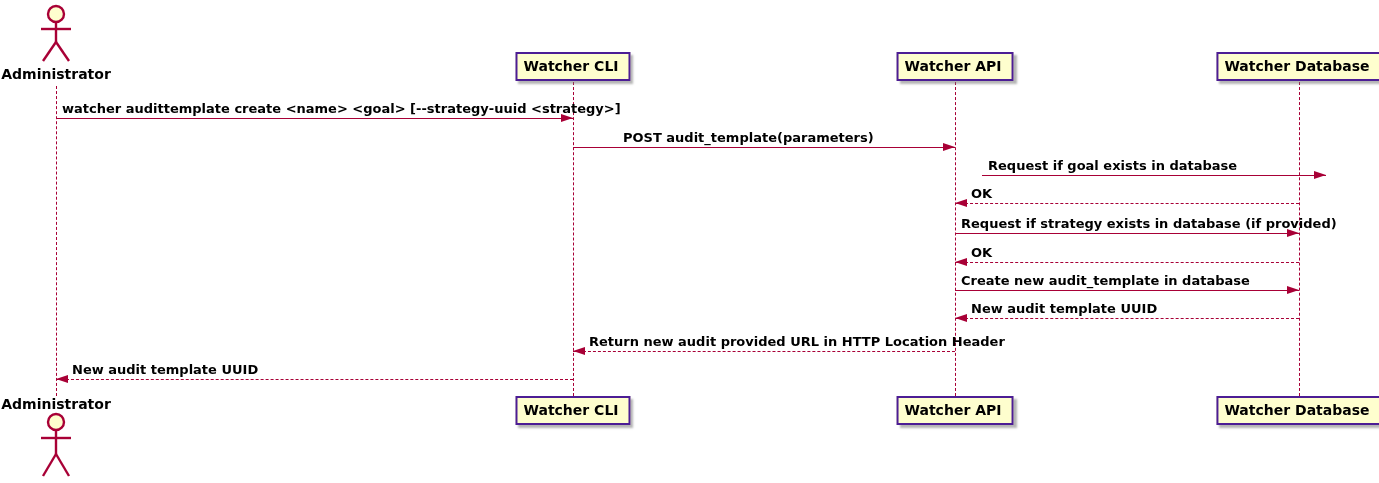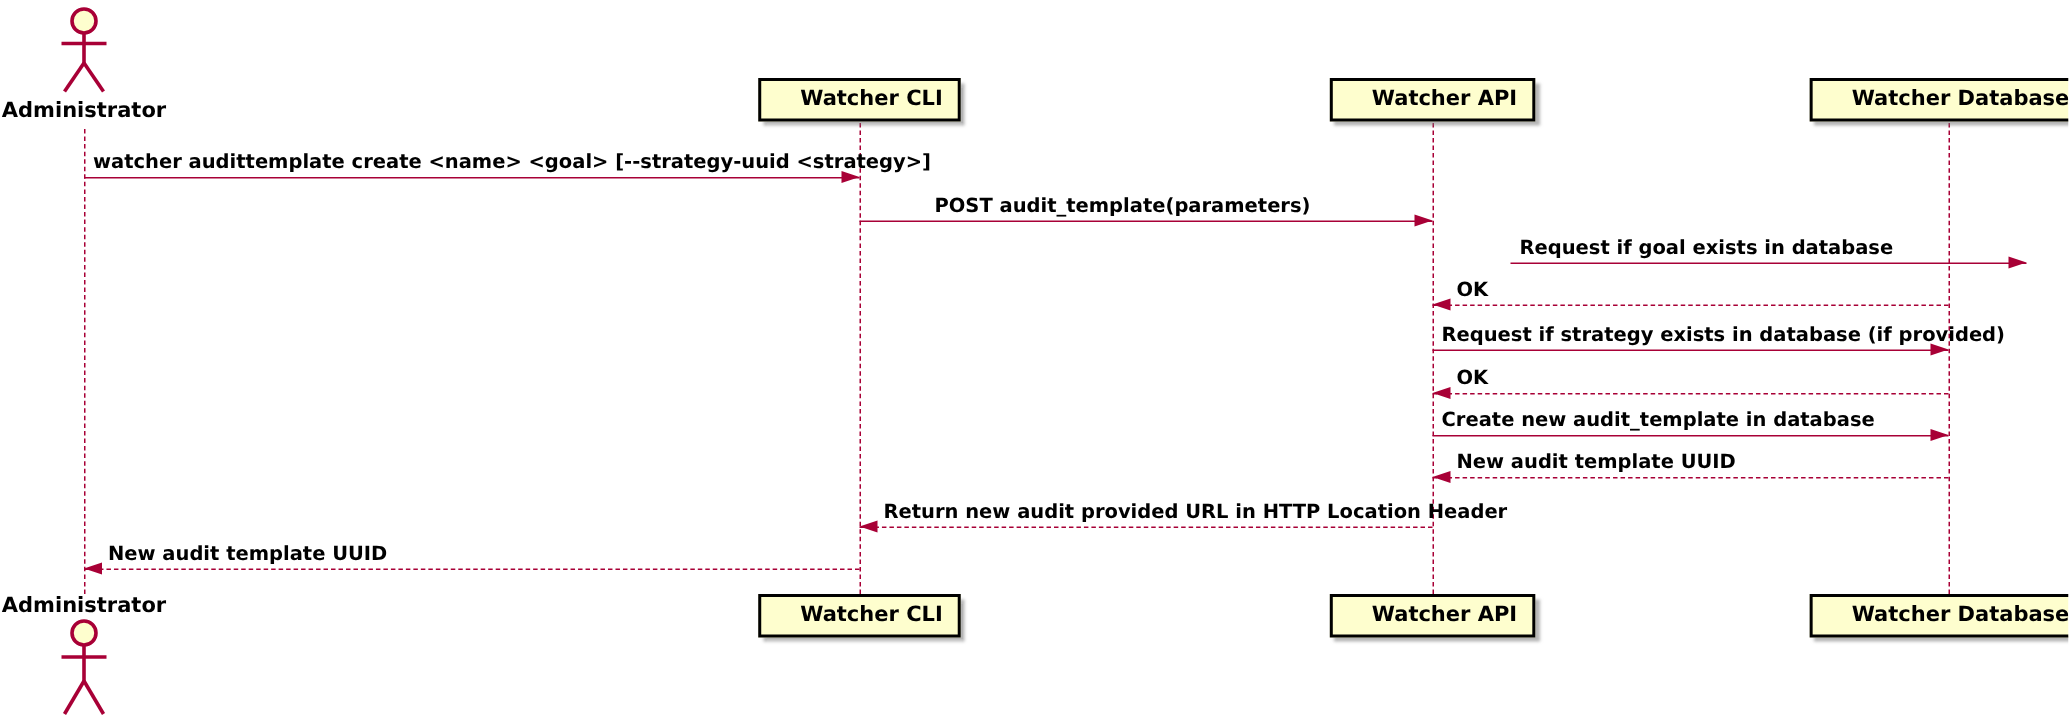--- a/index.html
+++ b/index.html
@@ -15,22 +15,22 @@
   }
   .lifeline {
     position: absolute;
     width: 0;
     border-left: 1px dashed #A80036;
   }
   .participant-box {
     position: absolute;
     transform: translateX(-50%);
     background: #FEFECE;
-    border: 2px solid #000000;
-    padding: 4px 10px 5px 26px;
+    border: 2px solid #4c1d95;
+    padding: 4px 10px 5px 6px;
     font-size: 14px;
     white-space: nowrap;
     box-shadow: 3px 3px 2px rgba(120,120,120,0.55);
     line-height: 16px;
   }
   .actor-label {
     position: absolute;
     transform: translateX(-50%);
     font-size: 14px;
     white-space: nowrap;
@@ -106,21 +106,21 @@
 
   <div id="messages">
       <div class="message msg-line-solid" style="left: 56px; top: 118px; width: 517px;">
     <div class="msg-label" style="left: 6px;">watcher audittemplate create &lt;name&gt; &lt;goal&gt; [--strategy-uuid &lt;strategy&gt;]</div>
     <div class="arrowhead right"></div>
   </div>
       <div class="message msg-line-solid" style="left: 573px; top: 147px; width: 382px;">
     <div class="msg-label" style="left: 6px; margin-left: 44px;">POST audit_template(parameters)</div>
     <div class="arrowhead right"></div>
   </div>
-      <div class="message msg-line-solid" style="left: 1007px; top: 175px; width: 344px;">
+      <div class="message msg-line-solid" style="left: 982px; top: 175px; width: 344px;">
     <div class="msg-label" style="left: 6px;">Request if goal exists in database</div>
     <div class="arrowhead right"></div>
   </div>
       <div class="message msg-line-dashed" style="left: 955px; top: 203px; width: 344px;">
     <div class="msg-label" style="left: 16px;">OK</div>
     <div class="arrowhead left"></div>
   </div>
       <div class="message msg-line-solid" style="left: 955px; top: 233px; width: 344px;">
     <div class="msg-label" style="left: 6px;">Request if strategy exists in database (if provided)</div>
     <div class="arrowhead right"></div>

